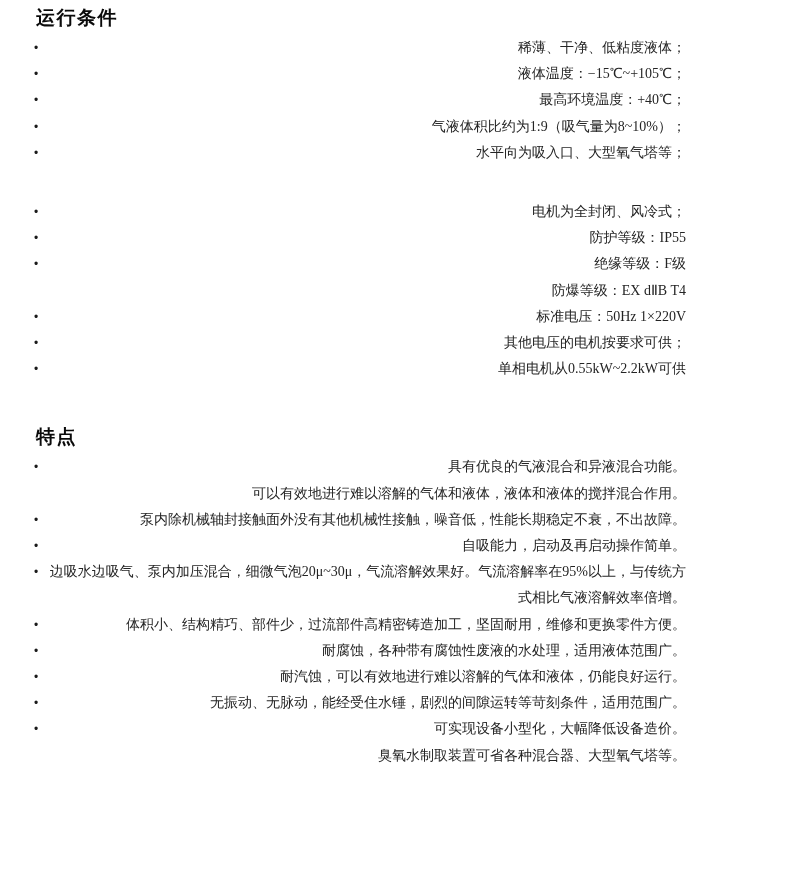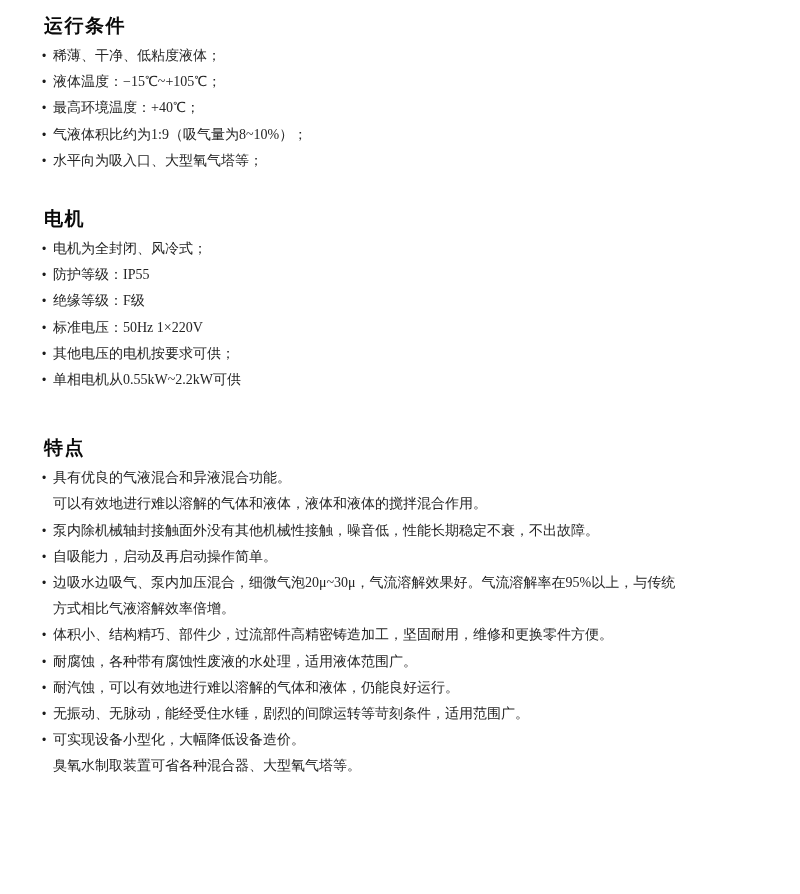--- a/index.html
+++ b/index.html
@@ -6,21 +6,21 @@
   .page {
     box-sizing: border-box;
     width: 800px;
     height: 894px;
     overflow: hidden;
     padding: 2px 110px 0 30px;
     background: #ffffff;
     font-family: "Liberation Serif", serif;
     color: #242424;
   }
-  .sec { margin: 12px; }
+  .sec { margin: 4px; }
   .sec-motor { margin-top: 33px; }
   .sec-features { margin-top: 43px; }
   .heading {
     font-family: "Liberation Sans", sans-serif;
     font-weight: bold;
     font-size: 19px;
     line-height: 24px;
     letter-spacing: 1.5px;
     color: #0a0a0a;
     margin: 0 0 5px 2px;
@@ -32,21 +32,21 @@
     line-height: 26.2px;
   }
   .bullet {
     flex: none;
     width: 11px;
     font-family: "Liberation Sans", sans-serif;
     font-size: 12px;
     line-height: 26.2px;
     color: #1a1a1a;
   }
-  .txt { flex: 1; }
+  .txt { flex: 1; text-align: right; }
   .v-indent .txt { padding-left: 116px; }
 </style>
 </head>
 <body>
 
 <div class="page">
 
   <section class="sec">
     <h2 class="heading">运行条件</h2>
     <div class="item">
@@ -65,32 +65,35 @@
       <span class="bullet">•</span>
       <span class="txt">气液体积比约为1:9（吸气量为8~10%）；</span>
     </div>
     <div class="item">
       <span class="bullet">•</span>
       <span class="txt">水平向为吸入口、大型氧气塔等；</span>
     </div>
   </section>
 
   <section class="sec sec-motor">
-    <h2 class="heading">电机</h2>
     <div class="item">
       <span class="bullet">•</span>
       <span class="txt">电机为全封闭、风冷式；</span>
     </div>
     <div class="item">
       <span class="bullet">•</span>
       <span class="txt">防护等级：IP55</span>
     </div>
     <div class="item">
       <span class="bullet">•</span>
       <span class="txt">绝缘等级：F级</span>
+    </div>
+    <div class="item">
+      <span class="bullet"></span>
+      <span class="txt">防爆等级：EX dⅡB T4</span>
     </div>
     <div class="item">
       <span class="bullet">•</span>
       <span class="txt">标准电压：50Hz 1×220V</span>
     </div>
     <div class="item">
       <span class="bullet">•</span>
       <span class="txt">其他电压的电机按要求可供；</span>
     </div>
     <div class="item">

